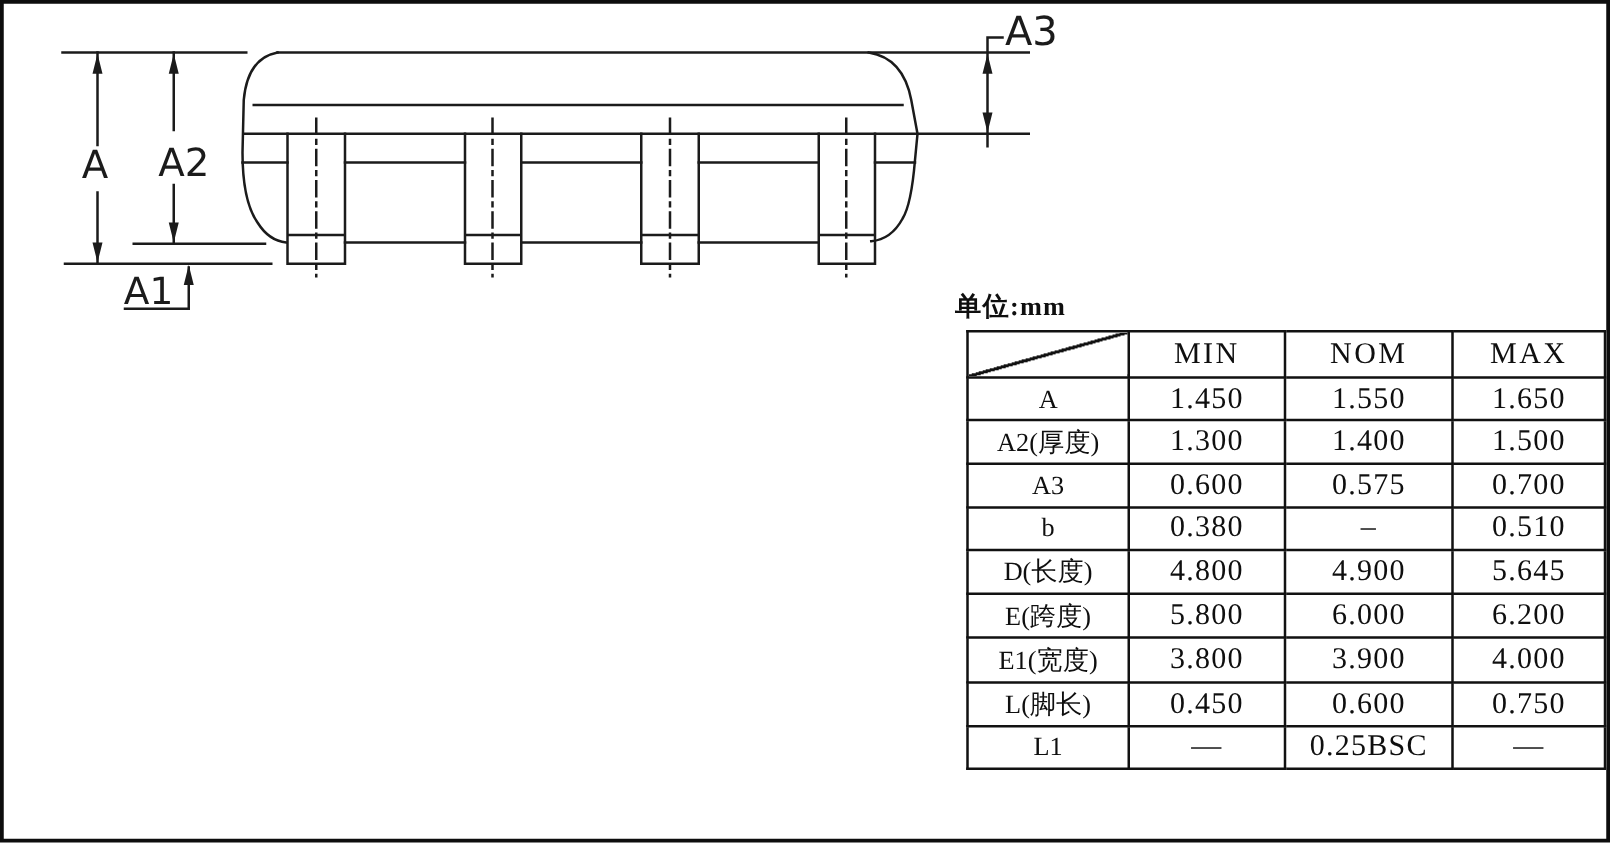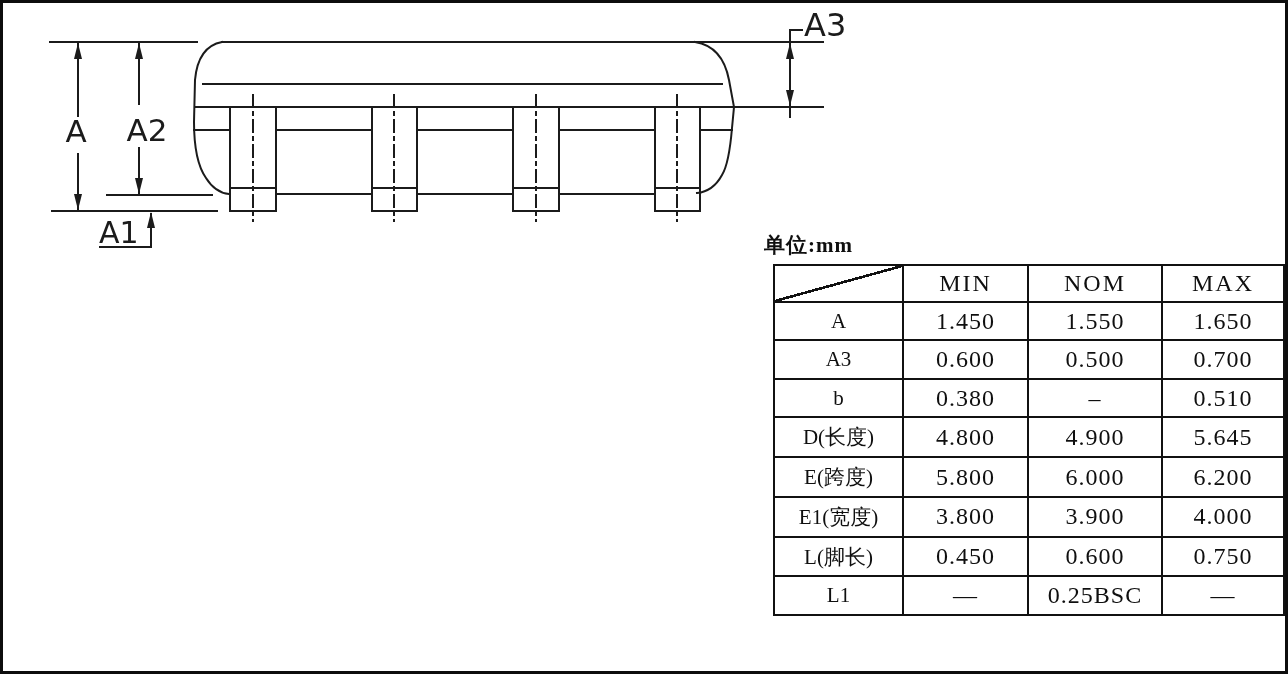--- a/index.html
+++ b/index.html
@@ -123,23 +123,29 @@
       </tr>
     </thead>
     <tbody>
       <tr>
         <td class="lab">A</td>
         <td class="val">1.450</td>
         <td class="val">1.550</td>
         <td class="val">1.650</td>
       </tr>
       <tr>
+        <td class="lab">A2(厚度)</td>
+        <td class="val">1.300</td>
+        <td class="val">1.400</td>
+        <td class="val">1.500</td>
+      </tr>
+      <tr>
         <td class="lab">A3</td>
         <td class="val">0.600</td>
-        <td class="val">0.500</td>
+        <td class="val">0.575</td>
         <td class="val">0.700</td>
       </tr>
       <tr>
         <td class="lab">b</td>
         <td class="val">0.380</td>
         <td class="val">–</td>
         <td class="val">0.510</td>
       </tr>
       <tr>
         <td class="lab">D(长度)</td>

